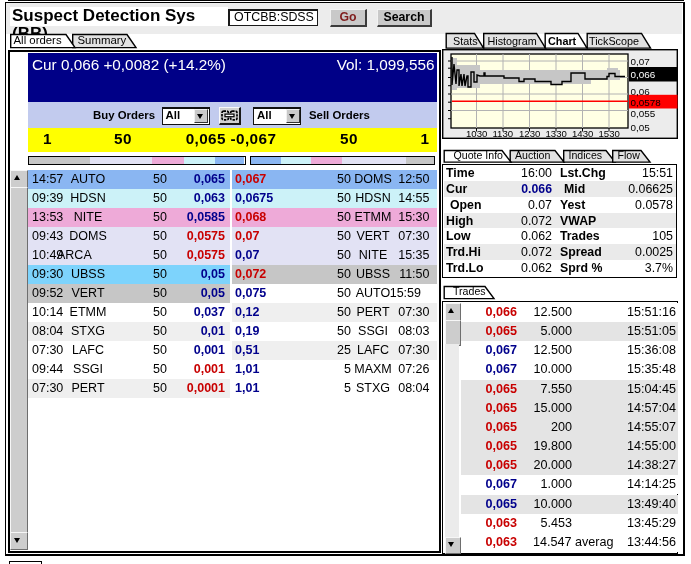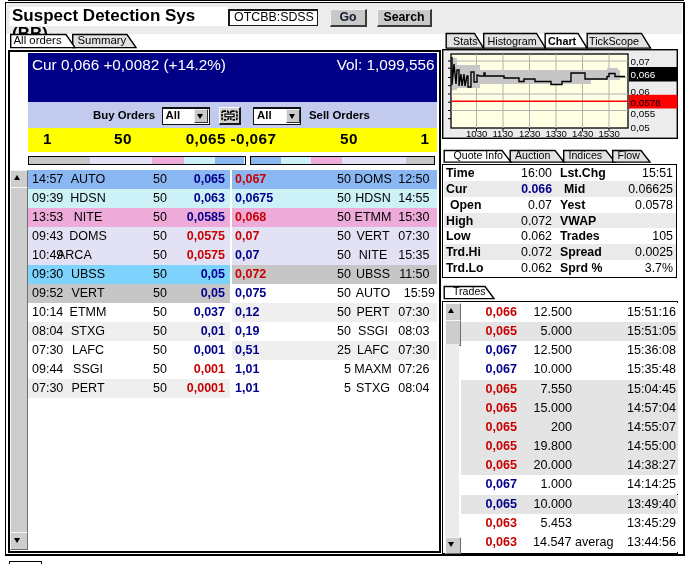--- a/index.html
+++ b/index.html
@@ -23,21 +23,21 @@
 
 <div class="a" style="left:8px;top:0px;width:676px;height:1.2px;background:#000;"></div>
 <div class="a" style="left:5px;top:2px;width:678.8px;height:1.3px;background:#000;"></div>
 <div class="a" style="left:5px;top:2px;width:1.2px;height:553px;background:#000;"></div>
 <div class="a" style="left:682.5px;top:2px;width:2px;height:553px;background:#000;"></div>
 <div class="a" style="left:5px;top:554.3px;width:679.5px;height:2.2px;background:#000;"></div>
 <div class="a" style="left:6.2px;top:3.3px;width:676.3px;height:30.7px;background:#ececec;"></div>
 <div class="a" style="left:10px;top:6.5px;width:218px;height:19.5px;background:#fff;"></div>
 <div class="a" style="left:12px;top:6.5px;width:214px;height:19.5px;line-height:18px;font-size:17px;font-weight:bold;color:#000;">Suspect Detection Sys (BB)</div>
 <div class="a" style="left:228px;top:8.5px;width:90px;height:17.5px;background:#fff;border-top:2px solid #1a1a1a;border-left:2px solid #1a1a1a;border-bottom:1.5px solid #1a1a1a;border-right:1.5px solid #1a1a1a;box-sizing:border-box;line-height:13.5px;font-size:12.4px;padding-left:4px;">OTCBB:SDSS</div>
-<div class="a" style="left:330px;top:8.5px;width:37px;height:18.5px;background:#c9c9c9;border-top:1.5px solid #f2f2f2;border-left:1.5px solid #f2f2f2;border-bottom:2px solid #3c3c3c;border-right:2px solid #3c3c3c;box-sizing:border-box;text-align:center;font-size:12.3px;font-weight:bold;color:#0f172a;line-height:15px;">Go</div>
+<div class="a" style="left:330px;top:8.5px;width:37px;height:18.5px;background:#c9c9c9;border-top:1.5px solid #f2f2f2;border-left:1.5px solid #f2f2f2;border-bottom:2px solid #3c3c3c;border-right:2px solid #3c3c3c;box-sizing:border-box;text-align:center;font-size:12.3px;font-weight:bold;color:#7f1d1d;line-height:15px;">Go</div>
 <div class="a" style="left:377px;top:8.5px;width:55px;height:18.5px;background:#c9c9c9;border-top:1.5px solid #f2f2f2;border-left:1.5px solid #f2f2f2;border-bottom:2px solid #3c3c3c;border-right:2px solid #3c3c3c;box-sizing:border-box;text-align:center;font-size:12.3px;font-weight:bold;color:#000;line-height:15px;">Search</div>
 <svg class="a" style="left:8px;top:33px;" width="140" height="15.5" viewBox="8 33 140 15.5">
     <polygon points="72.7,47.6 72.7,34.5 127,34.5 136,47.6" fill="#e2e2e2" stroke="#000" stroke-width="1.4"></polygon>
     <text x="77.5" y="44.3" font-size="11.4" font-family="Liberation Sans, sans-serif">Summary</text>
     <polygon points="10.7,47.6 10.7,34.5 66,34.5 75,47.6" fill="#ffffff" stroke="#000" stroke-width="1.4"></polygon>
     <text x="13.5" y="44.3" font-size="11.4" font-family="Liberation Sans, sans-serif">All orders</text>
   </svg>
 <svg class="a" style="left:443px;top:32px;" width="216" height="17" viewBox="443 32 216 17">
     <polygon points="446.2,48.1 446.2,33.5 474.5,33.5 483.5,48.1" fill="#e2e2e2" stroke="#000" stroke-width="1.4"></polygon>
     <text x="453" y="44.8" font-size="10.8" font-family="Liberation Sans, sans-serif">Stats</text>
@@ -206,21 +206,21 @@
 <div class="row" style="left:232px;top:265px;width:205px;background:#c6c6c6;">
     <span class="b rd" style="left:3px;">0,072</span>
     <span style="right:86px;">50</span>
     <span style="left:111px;width:60px;text-align:center;">UBSS</span>
     <span style="right:7.5px;">11:50</span>
   </div>
 <div class="row" style="left:232px;top:284px;width:205px;background:#ffffff;">
     <span class="b nv" style="left:3px;">0,075</span>
     <span style="right:86px;">50</span>
     <span style="left:111px;width:60px;text-align:center;">AUTO</span>
-    <span style="right:2px;">15:59</span>
+    <span style="right:16px;">15:59</span>
   </div>
 <div class="row" style="left:232px;top:303px;width:205px;background:#efefef;">
     <span class="b nv" style="left:3px;">0,12</span>
     <span style="right:86px;">50</span>
     <span style="left:111px;width:60px;text-align:center;">PERT</span>
     <span style="right:7.5px;">07:30</span>
   </div>
 <div class="row" style="left:232px;top:322px;width:205px;background:#ffffff;">
     <span class="b nv" style="left:3px;">0,19</span>
     <span style="right:86px;">50</span>

